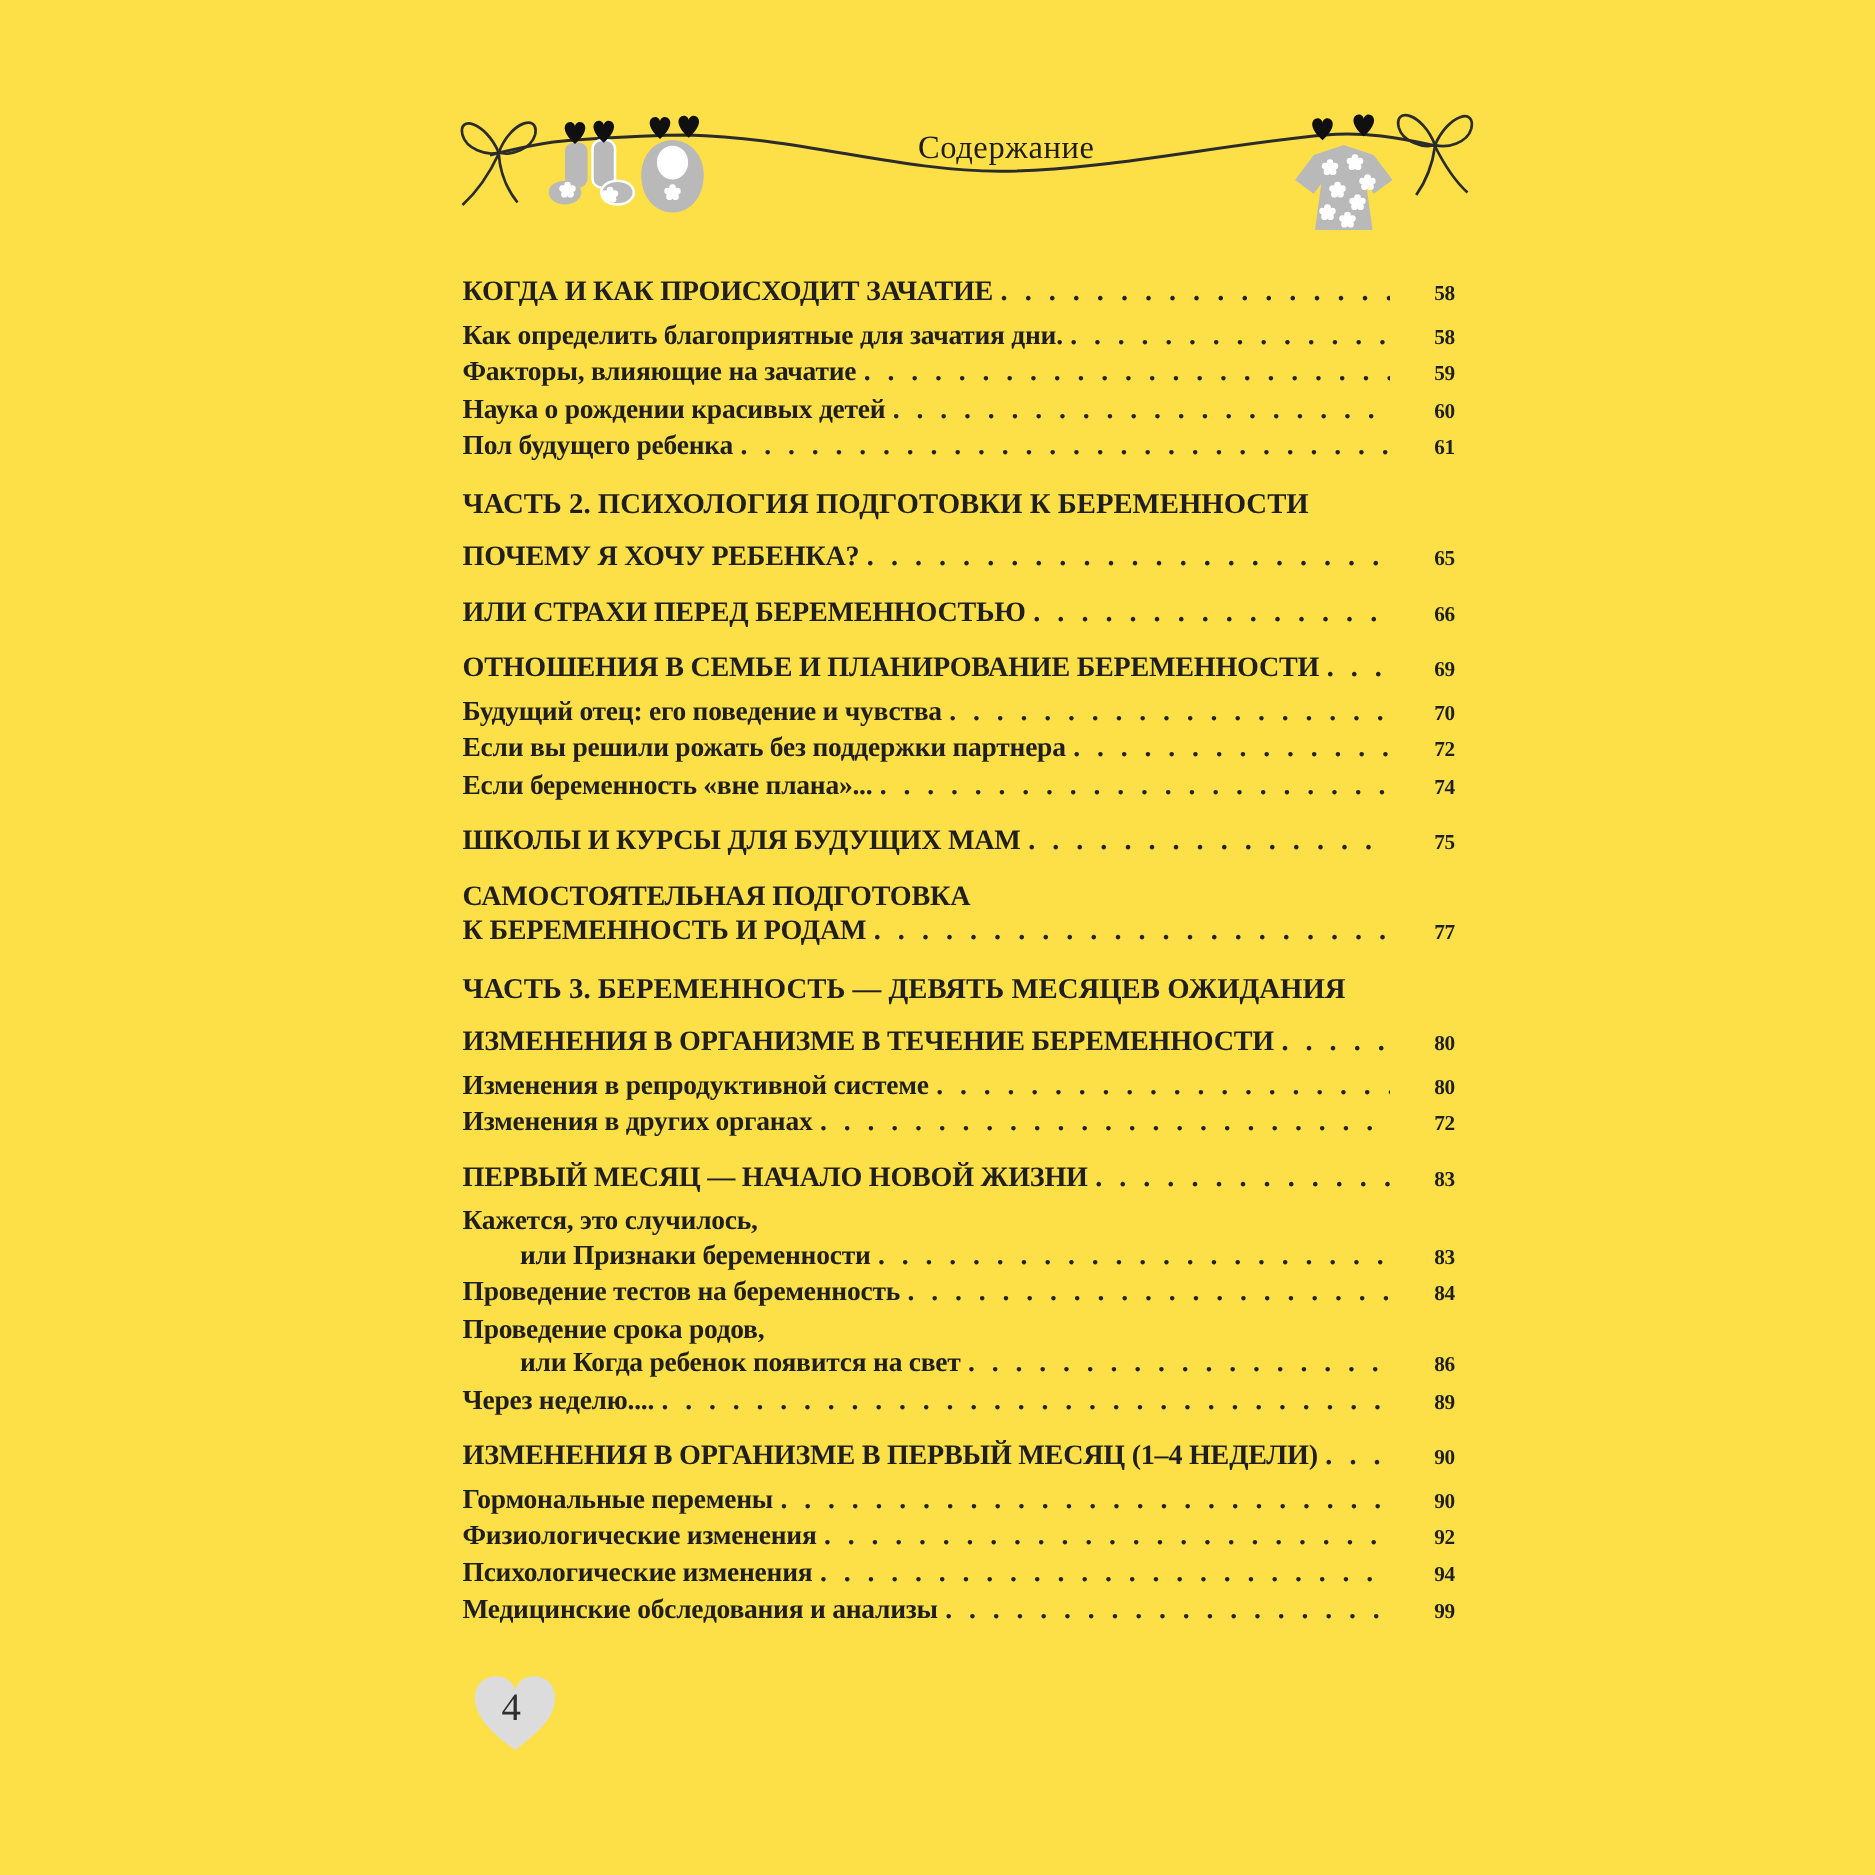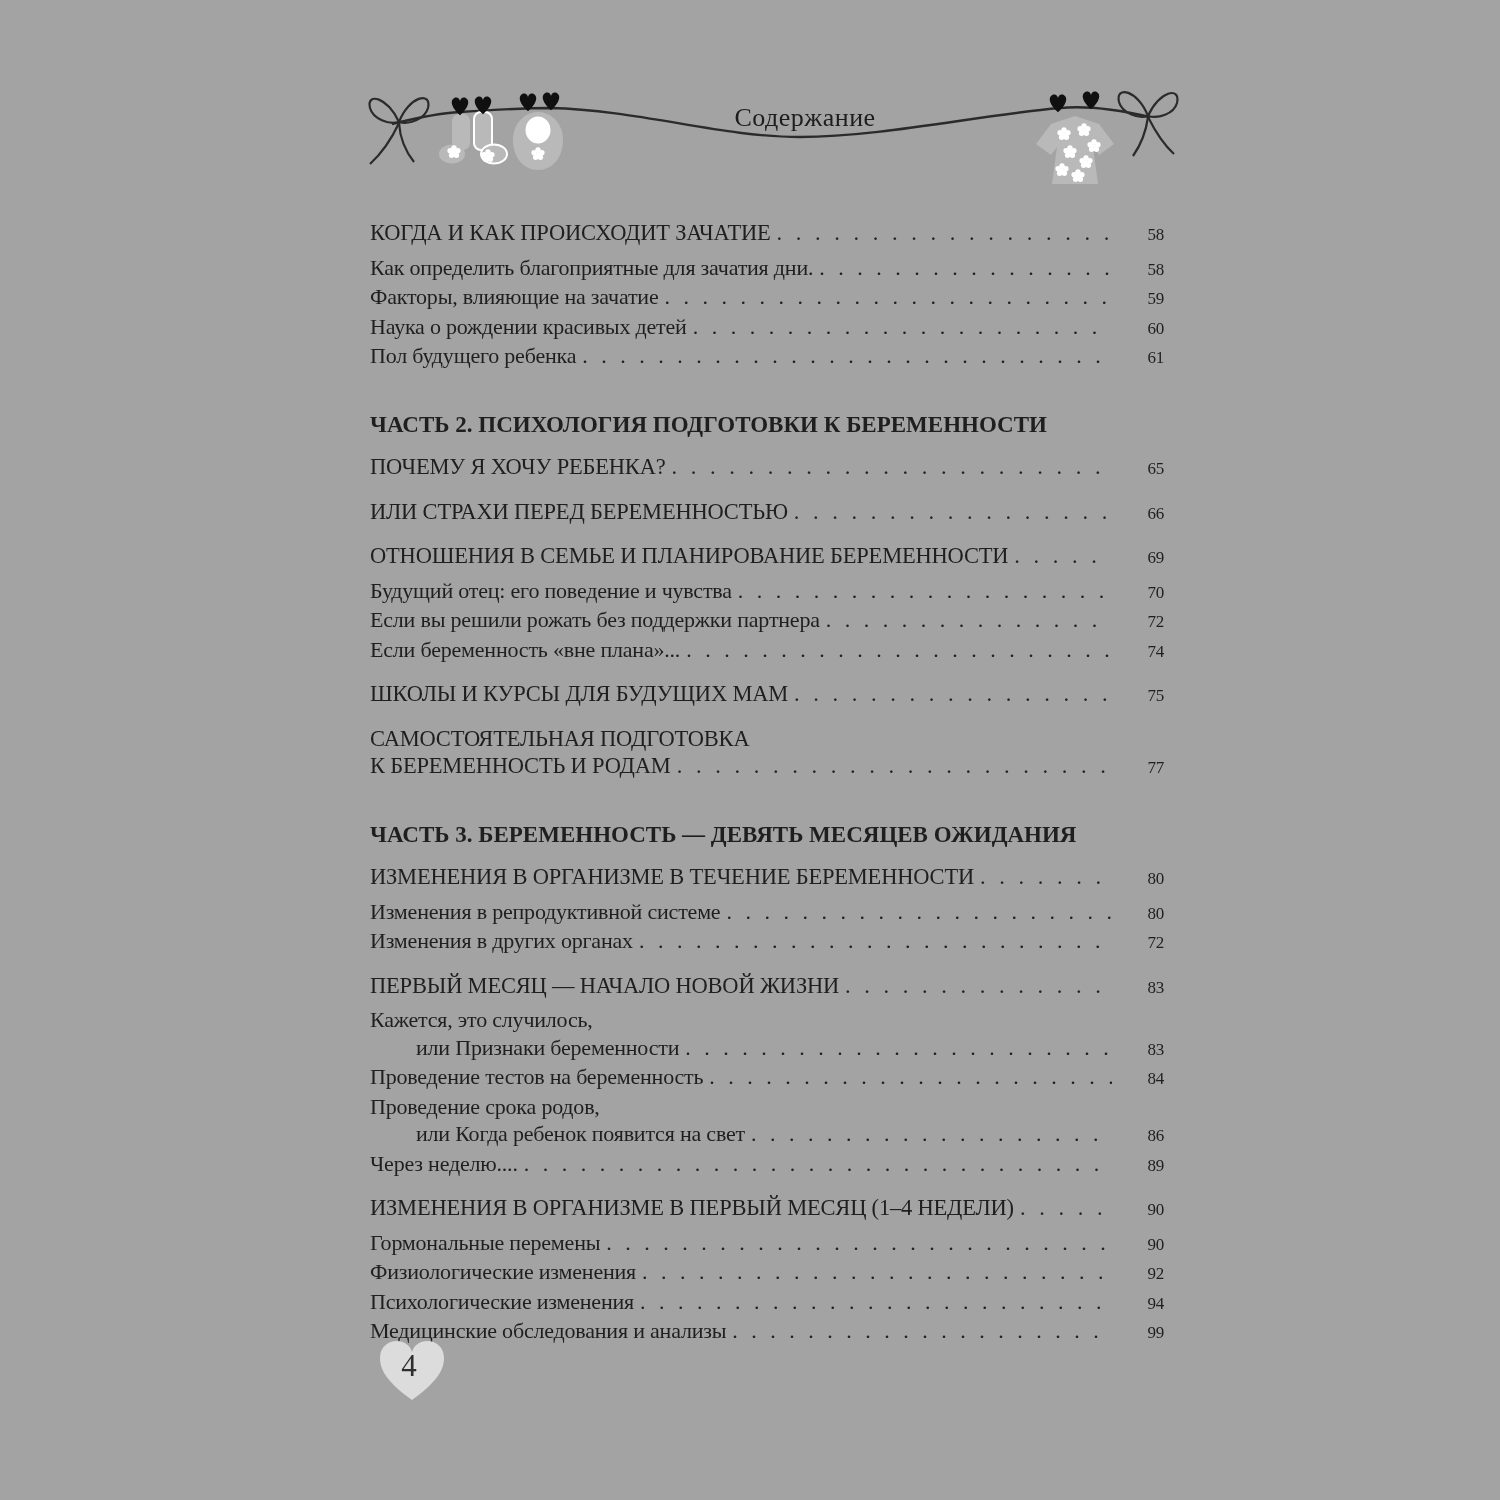--- a/index.html
+++ b/index.html
@@ -1,35 +1,35 @@
 <!DOCTYPE html>
 <html lang="ru"><head>
 <meta charset="utf-8">
 <style>
   html,body{margin:0;padding:0;}
   body{
     width:1500px;height:1500px;background:#ffffff;position:relative;
     font-family:"Liberation Serif","DejaVu Serif",serif;color:#1f1f1f;
     overflow:hidden;
   }
-  .page{position:absolute;inset:0;background:#a3a3a3;}
+  .page{position:absolute;inset:0;background:#fde047;}
 
   
   .header-svg{position:absolute;top:0;left:0;}
   .header-title{
     position:absolute;top:103px;left:110px;width:1390px;
     text-align:center;font-size:26px;color:#1d1d1d;letter-spacing:0.5px;
   }
 
   
   .toc{position:absolute;top:204px;left:370px;width:794px;}
   .entry{margin:0;}
   .entry.chapter{margin-top:15px;margin-bottom:5px;}
-  .entry.part{margin-top:39px;margin-bottom:14px;}
-  .row{display:flex;align-items:baseline;line-height:27.5px;font-size:22px;letter-spacing:-0.2px;}
+  .entry.part{margin-top:17px;margin-bottom:14px;}
+  .row{display:flex;align-items:baseline;line-height:27.5px;font-size:22px;letter-spacing:-0.2px;font-weight:bold;}
   .entry.chapter .row{font-size:22.5px;}
   .entry.part .row{font-size:23px;font-weight:bold;letter-spacing:0;}
   .row.indent{padding-left:46px;}
   .t{white-space:nowrap;}
   .dots{flex:1 1 auto;overflow:hidden;white-space:nowrap;margin:0 8px 0 6px;min-width:30px;}
   .dots::after{
     content:". . . . . . . . . . . . . . . . . . . . . . . . . . . . . . . . . . . . . . . . . . . . . . . . . . . . . . . . . . . . . . . . . . . . . . . .";
     letter-spacing:4px;color:#222;
   }
   .pg{flex:0 0 44px;text-align:right;font-size:17px;}

